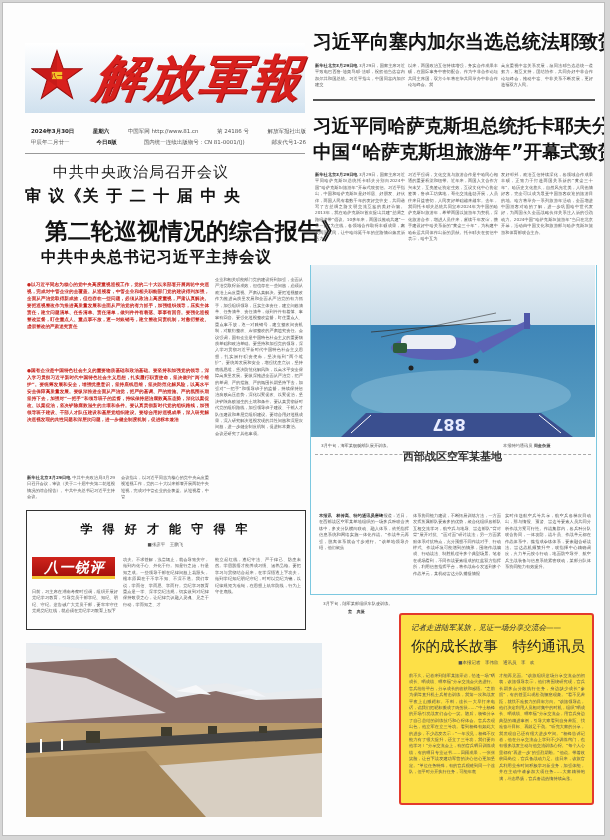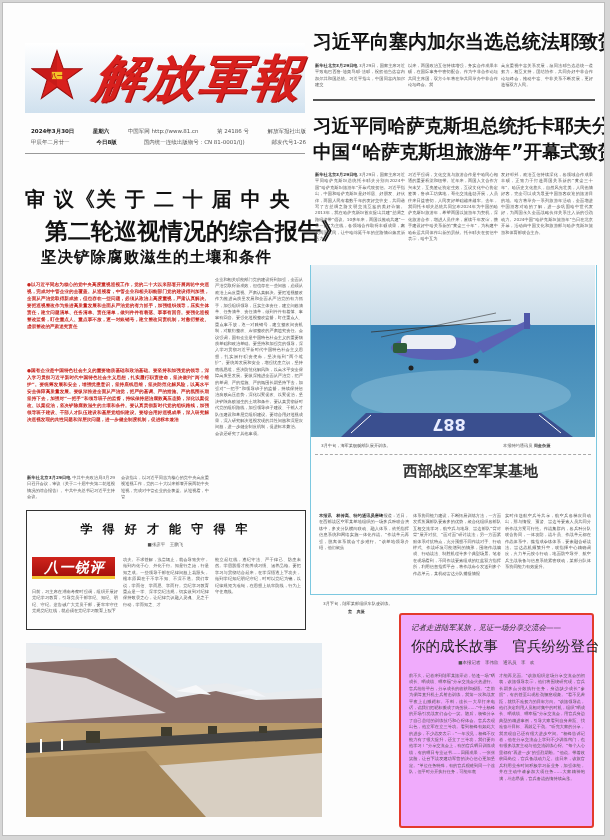--- a/index.html
+++ b/index.html
@@ -53,23 +53,24 @@
     </div>
     <div class="row">
       <span>甲辰年二月廿一</span>
       <span class="bold">今日8版</span>
       <span>国内统一连续出版物号：CN 81-0001/(J)</span>
       <span>邮发代号1-26</span>
     </div>
   </div>
   <div class="rule" style="top:150px;width:280px;"></div>
 
-  <div class="hl" style="left:22px;top:183px;font-size:20px;letter-spacing:1px;">审 议《关 于 二 十 届 中 央</div>
+  <div class="hl serif" style="left:50px;top:160px;font-size:15px;font-weight:normal;color:#222;letter-spacing:1px;">中共中央政治局召开会议</div>
+  <div class="hl" style="left:22px;top:183px;font-size:16px;letter-spacing:1px;">审 议《关 于 二 十 届 中 央</div>
   <div class="hl" style="left:24px;top:213px;font-size:23px;margin-left:18px;">第二轮巡视情况的综合报告》</div>
-  <div class="hl" style="left:38px;top:244px;font-size:15.5px;letter-spacing:1px;">坚决铲除腐败滋生的土壤和条件</div>
+  <div class="hl" style="left:38px;top:244px;font-size:15.5px;letter-spacing:1px;">中共中央总书记习近平主持会议</div>
 
   <div class="col-text red-text" style="left:24px;top:278px;width:182px;height:84px;">●以习近平同志为核心的党中央高度重视巡视工作，党的二十大以来部署开展两轮中央巡视，完成对中管企业的全覆盖。从巡视看，中管企业和相关职能部门党的建设得到加强，全面从严治党取得新成效，但也存在一些问题，必须从政治上高度重视，严肃认真解决。要把巡视整改作为推进高质量发展和全面从严治党的有力抓手，加强组织领导，压实主体责任，建立问题清单、任务清单、责任清单，做到件件有着落、事事有回音。要强化巡视整改监督，盯住重点人、重点事不放，逐一对账销号，建立整改问责机制，对敷衍整改、虚假整改的严肃追究责任</div>
   <div class="col-text red-text" style="left:24px;top:364px;width:182px;height:104px;">●国有企业是中国特色社会主义的重要物质基础和政治基础。要坚持和加强党的领导，深入学习贯彻习近平新时代中国特色社会主义思想，扎实履行职责使命，坚决做到“两个维护”。要统筹发展和安全，增强忧患意识，坚持底线思维，坚决防范化解风险，以高水平安全保障高质量发展。要纵深推进全面从严治党，把严的基调、严的措施、严的氛围长期坚持下去，加强对“一把手”和领导班子的监督，持续保持惩治腐败高压态势，深化以案促改、以案促治，坚决铲除腐败滋生的土壤和条件。要认真贯彻新时代党的组织路线，加强领导班子建设、干部人才队伍建设和基层党组织建设。要综合用好巡视成果，深入研究解决巡视发现的共性问题和深层次问题，进一步健全制度机制，促进标本兼治</div>
 
   <div class="col-text" style="left:24px;top:472px;width:88px;height:30px;"><b style="color:#333">新华社北京3月29日电</b> <span>中共中央政治局3月29日召开会议，审议《关于二十届中央第二轮巡视情况的综合报告》。中共中央总书记习近平主持会议。</span></div>
   <div class="col-text" style="left:118px;top:472px;width:88px;height:30px;">会议指出，以习近平同志为核心的党中央高度重视巡视工作，党的二十大以来部署开展两轮中央巡视，完成对中管企业的全覆盖。从巡视看，中管</div>
   <div class="col-text" style="left:212px;top:274px;width:88px;height:232px;"><span>企业和相关职能部门党的建设得到加强，全面从严治党取得新成效，但也存在一些问题，必须从政治上高度重视、严肃认真解决。要把巡视整改作为推进高质量发展和全面从严治党的有力抓手，加强组织领导，压实主体责任，建立问题清单、任务清单、责任清单，做到件件有着落、事事有回音。要强化巡视整改监督，盯住重点人、重点事不放，逐一对账销号，建立整改问责机制，对敷衍整改、虚假整改的严肃追究责任。会议强调，国有企业是中国特色社会主义的重要物质基础和政治基础。要坚持和加强党的领导，深入学习贯彻习近平新时代中国特色社会主义思想，扎实履行职责使命，坚决做到“两个维护”。要统筹发展和安全，增强忧患意识，坚持底线思维，坚决防范化解风险，以高水平安全保障高质量发展。要纵深推进全面从严治党，把严的基调、严的措施、严的氛围长期坚持下去，加强对“一把手”和领导班子的监督，持续保持惩治腐败高压态势，深化以案促改、以案促治，坚决铲除腐败滋生的土壤和条件。要认真贯彻新时代党的组织路线，加强领导班子建设、干部人才队伍建设和基层党组织建设。要综合用好巡视成果，深入研究解决巡视发现的共性问题和深层次问题，进一步健全制度机制，促进标本兼治。</span><br><span>会议还研究了其他事项。</span></div>
 
   <div class="box" style="left:23px;top:507px;width:280px;height:120px;border:1.5px solid #333;">
     <div class="hl" style="left:0;width:277px;text-align:center;top:10px;font-size:12px;letter-spacing:3px;">学 得 好 才 能 守 得 牢</div>
@@ -122,21 +123,21 @@
       <line x1="70" y1="72" x2="185" y2="48" stroke="#333" stroke-width="0.6"></line>
       <rect x="82" y="78" width="14" height="10" rx="2" fill="#2e5d3a"></rect>
       <circle cx="100" cy="103" r="2.5" fill="#222"></circle>
       <circle cx="165" cy="96" r="2.5" fill="#222"></circle>
     </svg>
   </div>
   <div class="caption" style="left:318px;top:440px;">3月中旬，海军某舰艇部队展开训练。</div>
   <div class="caption" style="left:500px;top:440px;"><span>本报特约通讯员</span> <b>周金杂摄</b></div>
   <div style="position:absolute;left:312px;top:451px;width:276px;border-top:1px dashed #aaa;"></div>
 
-  <div class="hl" style="left:400px;top:459px;font-size:15px;color:#333;">西部战区空军某基地</div>
+  <div class="hl" style="left:400px;top:446px;font-size:11px;color:#333;">西部战区空军某基地</div>
   <div class="col-text" style="left:316px;top:510px;width:90px;height:80px;"><b style="color:#333">本报讯　林传高、特约通讯员</b><b style="color:#333">唐琦</b><span>报道：近日，在西部战区空军某基地组织的一场多兵种联合演练中，多支分队横向联动、融入体系，依托指挥信息系统和网络实施一体化作战。“作战单元再强，脱离体系就会寸步难行。”该基地领导介绍，他们聚焦</span></div>
   <div class="col-text" style="left:410px;top:510px;width:88px;height:80px;">体系协同能力建设，不断拓展训练方法，一方面发挥所属部队要素多的优势，聚合化组织各部队互相交流学习，航空兵与地导、雷达部队“背对背”展开对抗、“面对面”研讨战法；另一方面紧贴体系对抗特点，充分预想不同作战对手、行动样式、作战环境可能遇到的情形，围绕作战编成、行动战法、制胜机理等多个典型场景。笔者在现场看到，不同作战要素组成的红蓝双方指挥所，利用信息指挥平台，将作战命令发送到多个作战单元，某机动雷达分队捕捉情报</div>
   <div class="col-text" style="left:502px;top:510px;width:86px;height:80px;">实时传送航空兵等共享，航空兵各梯次目动出，那与情报、预警、雷达等要素人员共同分析作战方案可行性。作战集群内，各兵种分队联合协同，一体攻防，战斗员、作战单元都在作战体系中。攥指成拳练体系，要素融合研战法。雷达战机频繁升空，联指揮中心精确调度，火力单元按令行动，地面防空导弹、航空兵主战装备与信息系统紧密联动，某部分队体系协同能力有效提升。</div>
 
   <div class="img" style="left:23px;top:640px;width:296px;height:174px;">
     <svg width="296" height="174" viewBox="0 0 296 174" preserveAspectRatio="none">
       <rect width="296" height="174" fill="#e4ecf2"></rect>
       <path d="M0,0 L80,8 L150,45 L200,40 L240,50 L296,45 L296,90 L0,90 Z" fill="#e9ecef"></path>
       <path d="M0,20 L90,15 L150,55 L190,48 L230,57 L296,55 L296,90 L0,90 Z" fill="#8a6f6a"></path>
       <path d="M0,25 L60,35 L140,70 L0,80 Z" fill="#f2f3f5" opacity="0.8"></path>
@@ -150,20 +151,20 @@
       <rect x="135" y="84" width="11" height="9" fill="#3f3c2e"></rect>
       <rect x="182" y="83" width="9" height="8" fill="#3f3c2e"></rect>
       <rect x="233" y="83" width="8" height="7" fill="#3f3c2e"></rect>
       <rect x="14" y="96" width="2" height="14" fill="#fff"></rect>
       <rect x="35" y="96" width="2" height="11" fill="#fff"></rect>
     </svg>
   </div>
   <div class="caption" style="left:320px;top:598px;">3月下旬，陆军某部组织车队驶训练。</div>
   <div class="caption" style="left:345px;top:606px;font-weight:bold;">姜　真摄</div>
 
-  <div class="box" style="left:396px;top:610px;width:195px;height:215px;background:#f0abfc;border:2px solid #e33a2c;border-radius:3px;">
+  <div class="box" style="left:396px;top:610px;width:195px;height:192px;background:#fde047;border:2px solid #e33a2c;border-radius:3px;">
     <div class="hl serif" style="left:10px;top:8px;font-size:7.5px;font-weight:normal;color:#333;font-style:italic;">记者走进陆军某旅，见证一场分享交流会——</div>
-    <div class="hl" style="left:10px;top:22px;font-size:14.5px;font-weight:normal;color:#222;">你的成长故事　官兵纷纷登台</div>
+    <div class="hl" style="left:10px;top:22px;font-size:14.5px;font-weight:normal;color:#222;">你的成长故事　特约通讯员</div>
     <div class="caption" style="left:0;width:191px;text-align:center;top:45px;font-size:4.5px;">■本报记者　李伟欣　通讯员　李　欢</div>
     <div class="col-text" style="left:8px;top:58px;width:86px;height:150px;">前不久，记者来到陆军某旅采访，恰逢一场“晒成长、晒成绩、晒幸福”分享交流会火热进行。官兵纷纷登台，分享成长的收获和感悟。“之前为保障直升机士兵射击训练，我第一次和战友平夜上山搬靶标。不料，连长一大早打来电话，说我们把靶标搬成了鸡蛋状……”中士杨锋的开场引发战友们会心一笑。随后，杨锋分享了自己总结的训练技巧和心得体会。官兵表现出色，他立军在立三等功。看到杨锋有如此大的进步，不少战友表示：“一年没见，杨锋不仅能力有了很大提升，还立了三等功，我们要向他学习！”分享交流会上，有的官兵晒日训练成绩，有的晒日专业证书……回顾成果，一张张笑脸，让台下战友建功军营的决心信心更加坚定。“单位任务特殊，有的官兵很难到同一个连队，但平时分开执行任务，可能年底</div>
     <div class="col-text" style="left:98px;top:58px;width:86px;height:150px;">才能再见面。”该旅组织这场分享交流会的初衷，该旅领导表示，他们将围绕研究现，官兵长期多点分散执行任务，身边缺少成长“参照”，有的甚至出现松劲懈怠现象。“看不见差距，就找不准努力的目标方向。”该旅领导说，他们决定利用人员相对集中的时机，组织“晒成长、晒成绩、晒幸福”分享交流会，用官兵身边典型的精进事例，引导大家看到自身差距、找准奋斗目标、再鼓足干劲。“听完大家的分享，我发现自己还有很大进步空间。”杨锋告诉记者，他在分享交流会上学到不少训练窍门，也有很多战友主动与他交流训练心得。“每个人心里都有‘再进一步’的强烈期盼。”他说。带着收获回岗位，官兵备战动力足。连日来，该旅官兵利用业余时间积极学习新业务，加强体能，并在主动申请参加大项任务……大家精神饱满，斗志昂扬，官兵备战热情持续高涨。</div>
   </div>
 </div>
 
 </body></html>

